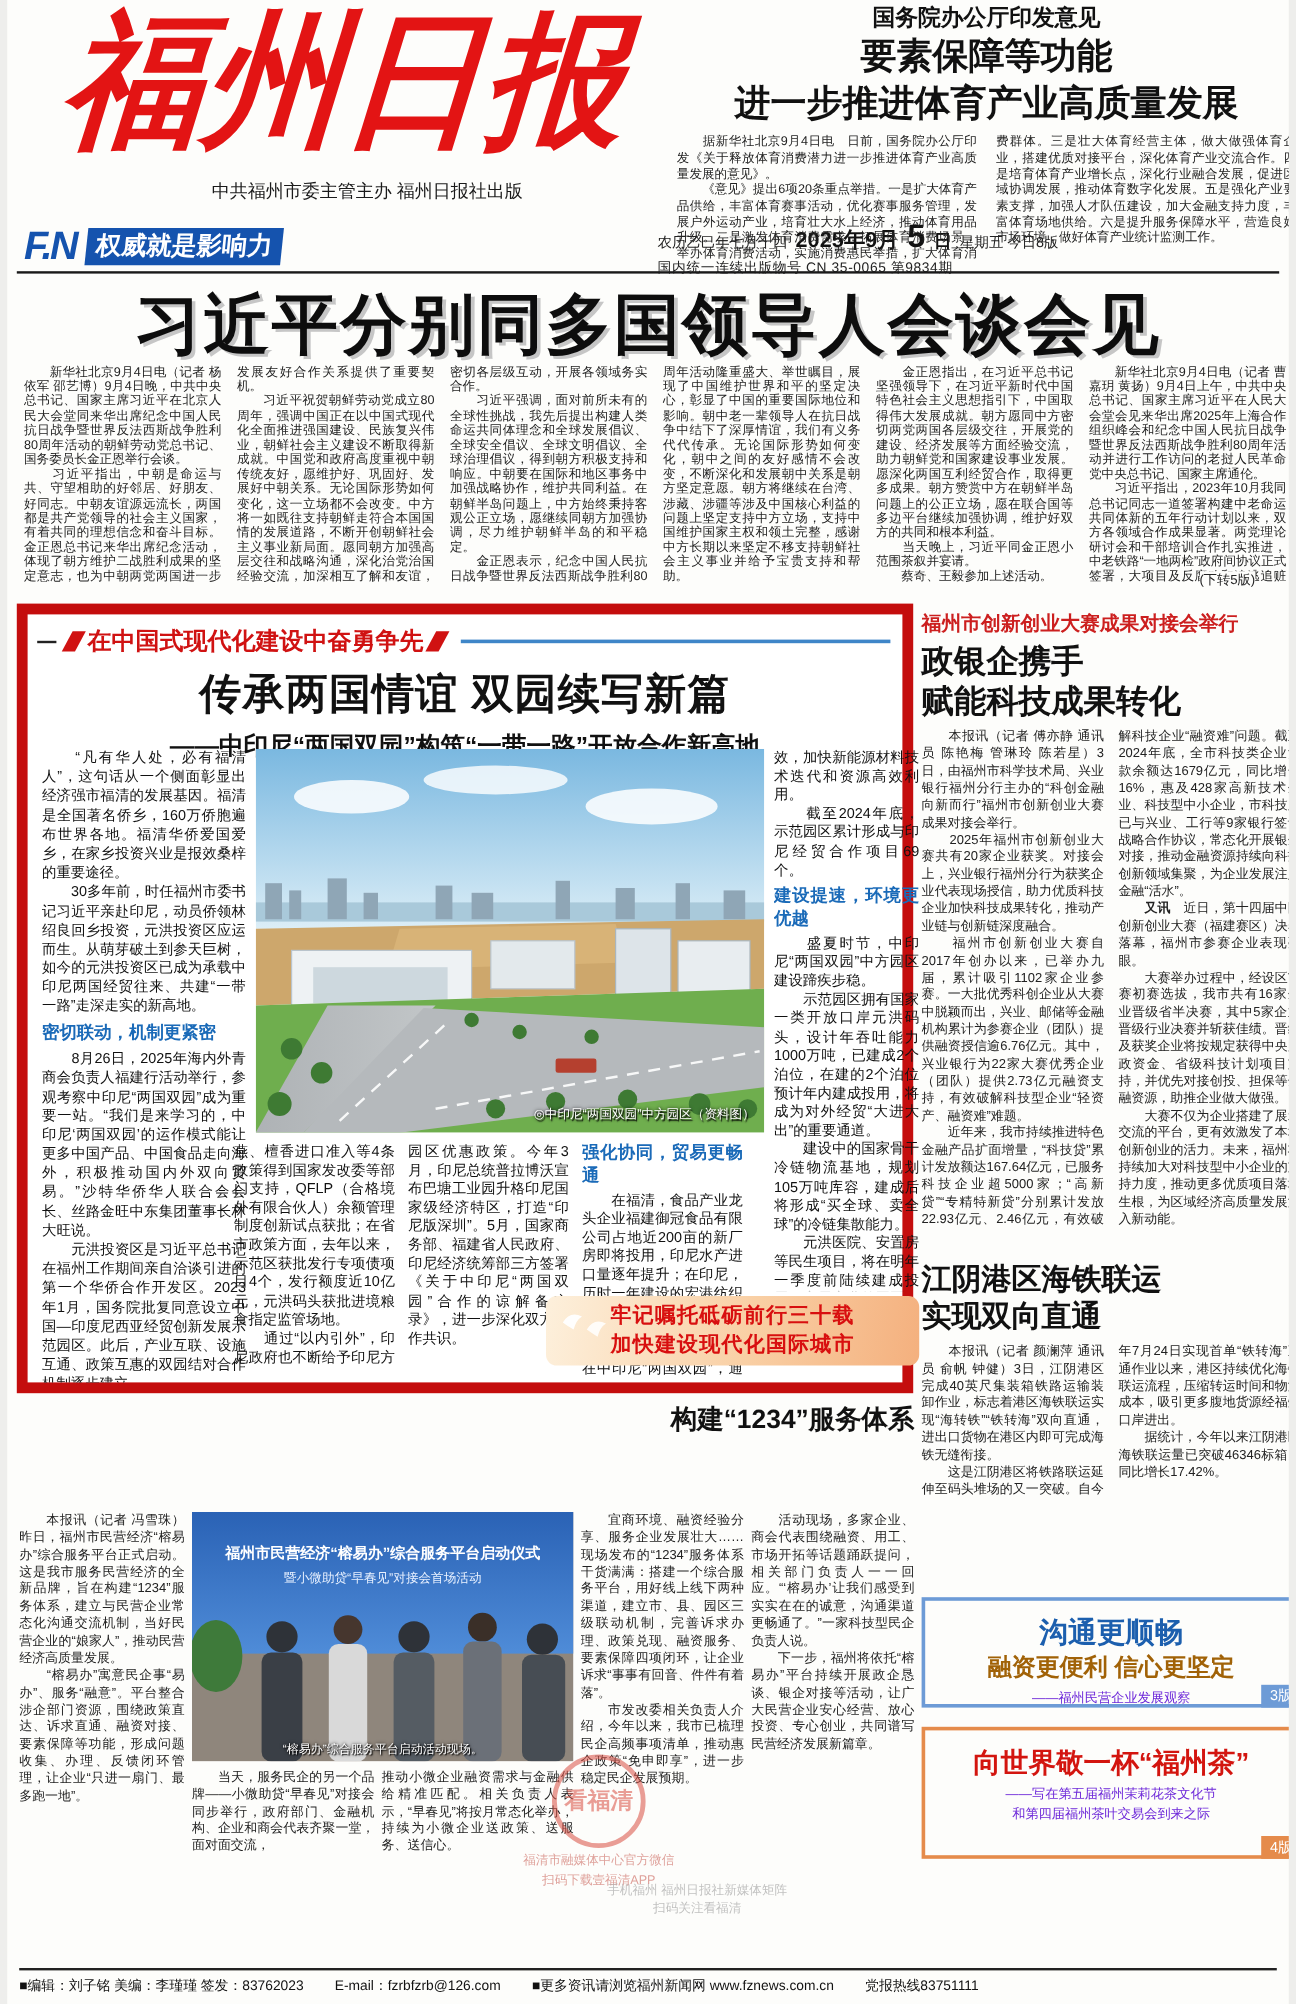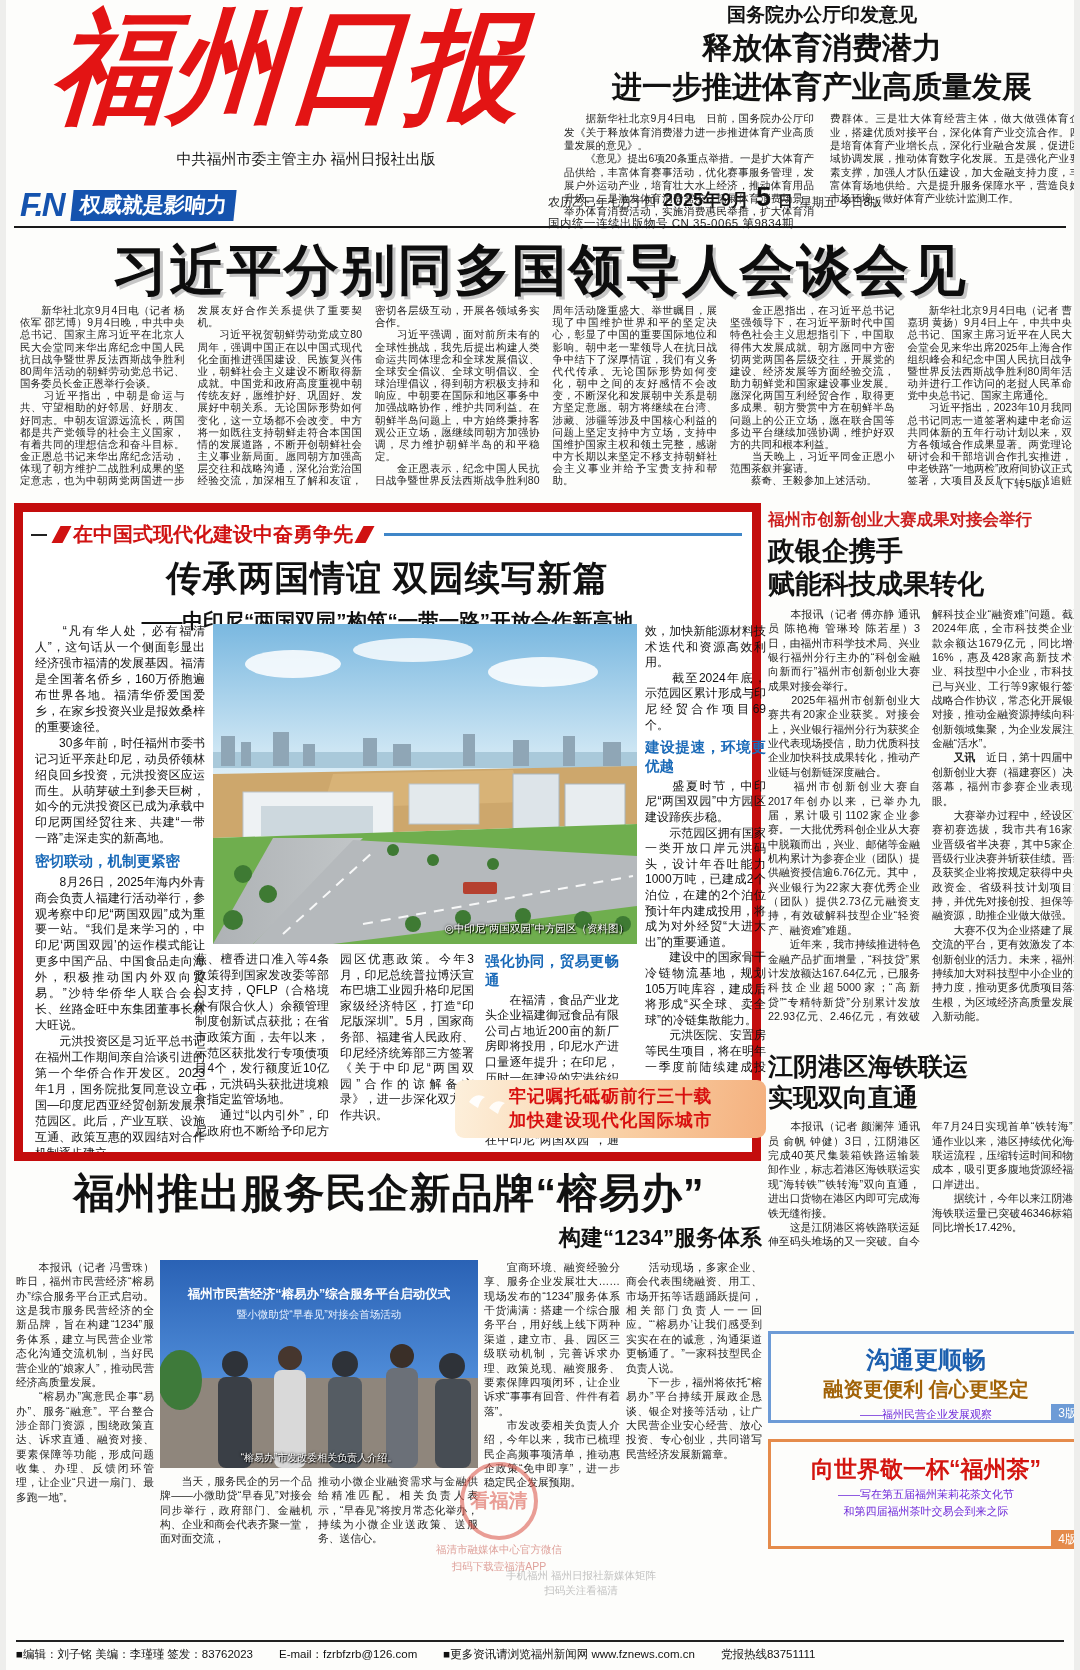--- a/index.html
+++ b/index.html
@@ -127,21 +127,21 @@
       <span class="dmain">2025年9月</span>
       <span class="dday">5</span>
       <span class="dsuf">日</span>
       <span class="dweek">星期五 今日8版</span>
     </div>
     <div class="dl2">国内统一连续出版物号 CN 35-0065 第9834期</div>
   </div>
 
   <div class="topright">
     <div class="tr-kicker">国务院办公厅印发意见</div>
-    <div class="tr-h">释放体育消费潜力</div>
+    <div class="tr-h">要素保障等功能</div>
     <div class="tr-h">进一步推进体育产业高质量发展</div>
     <div class="tr-body jt pre">　　据新华社北京9月4日电　日前，国务院办公厅印发《关于释放体育消费潜力进一步推进体育产业高质量发展的意见》。
 　　《意见》提出6项20条重点举措。一是扩大体育产品供给，丰富体育赛事活动，优化赛事服务管理，发展户外运动产业，培育壮大水上经济，推动体育用品升级。二是激发体育消费需求，拓展体育消费场景，举办体育消费活动，实施消费惠民举措，扩大体育消费群体。三是壮大体育经营主体，做大做强体育企业，搭建优质对接平台，深化体育产业交流合作。四是培育体育产业增长点，深化行业融合发展，促进区域协调发展，推动体育数字化发展。五是强化产业要素支撑，加强人才队伍建设，加大金融支持力度，丰富体育场地供给。六是提升服务保障水平，营造良好市场环境，做好体育产业统计监测工作。</div>
   </div>
 
   <div class="rule"></div>
 
   <div class="lead-h">习近平分别同多国领导人会谈会见</div>
   <div class="lead-body jt pre">　　新华社北京9月4日电（记者 杨依军 邵艺博）9月4日晚，中共中央总书记、国家主席习近平在北京人民大会堂同来华出席纪念中国人民抗日战争暨世界反法西斯战争胜利80周年活动的朝鲜劳动党总书记、国务委员长金正恩举行会谈。
 　　习近平指出，中朝是命运与共、守望相助的好邻居、好朋友、好同志。中朝友谊源远流长，两国都是共产党领导的社会主义国家，有着共同的理想信念和奋斗目标。金正恩总书记来华出席纪念活动，体现了朝方维护二战胜利成果的坚定意志，也为中朝两党两国进一步发展友好合作关系提供了重要契机。
@@ -303,21 +303,20 @@
 
     <div class="promo promo2">
       <div class="l1">向世界敬一杯“福州茶”</div>
       <div class="l3">——写在第五届福州茉莉花茶文化节</div>
       <div class="l3">和第四届福州茶叶交易会到来之际</div>
       <span class="ptag">4版</span>
     </div>
   </div>
 
   <div class="bottom">
-    <div class="b-h">福州推出服务民企新品牌“榕易办”</div>
     <div class="b-sub">构建“1234”服务体系</div>
 
     <div class="b-col b-a jt pre">　　本报讯（记者 冯雪珠）昨日，福州市民营经济“榕易办”综合服务平台正式启动。这是我市服务民营经济的全新品牌，旨在构建“1234”服务体系，建立与民营企业常态化沟通交流机制，当好民营企业的“娘家人”，推动民营经济高质量发展。
 　　“榕易办”寓意民企事“易办”、服务“融意”。平台整合涉企部门资源，围绕政策直达、诉求直通、融资对接、要素保障等功能，形成问题收集、办理、反馈闭环管理，让企业“只进一扇门、最多跑一地”。</div>
 
     <div class="b-photo">
       <svg width="318" height="208" viewBox="0 0 318 208">
         <defs>
           <linearGradient id="bd" x1="0" y1="0" x2="0" y2="1">
             <stop offset="0" stop-color="#2a62b5"></stop>
@@ -335,21 +334,21 @@
           <circle cx="130" cy="98" r="12" fill="#46362e"></circle>
             <rect x="114" y="110" width="32" height="98" rx="8" fill="#d9d9d9"></rect>
           <circle cx="185" cy="104" r="13" fill="#2e3238"></circle>
             <rect x="168" y="117" width="34" height="91" rx="8" fill="#555c63"></rect>
           <circle cx="242" cy="96" r="12" fill="#3a2f28"></circle>
             <rect x="226" y="108" width="32" height="100" rx="8" fill="#6b7078"></rect>
           <circle cx="292" cy="106" r="13" fill="#2e3238"></circle>
             <rect x="275" y="119" width="36" height="89" rx="8" fill="#474d54"></rect>
         </g>
       </svg>
-      <div class="b-cap">“榕易办”市发改委相关负责人介绍。</div>
+      <div class="b-cap">“榕易办”综合服务平台启动活动现场。</div>
     </div>
 
     <div class="b-col b-b jt pre">　　当天，服务民企的另一个品牌——小微助贷“早春见”对接会同步举行，政府部门、金融机构、企业和商会代表齐聚一堂，面对面交流，</div>
     <div class="b-col b-c jt pre">推动小微企业融资需求与金融供给精准匹配。相关负责人表示，“早春见”将按月常态化举办，持续为小微企业送政策、送服务、送信心。</div>
     <div class="b-col b-d jt pre">　　宜商环境、融资经验分享、服务企业发展壮大……现场发布的“1234”服务体系干货满满：搭建一个综合服务平台，用好线上线下两种渠道，建立市、县、园区三级联动机制，完善诉求办理、政策兑现、融资服务、要素保障四项闭环，让企业诉求“事事有回音、件件有着落”。
 　　市发改委相关负责人介绍，今年以来，我市已梳理民企高频事项清单，推动惠企政策“免申即享”，进一步稳定民企发展预期。</div>
     <div class="b-col b-e jt pre">　　活动现场，多家企业、商会代表围绕融资、用工、市场开拓等话题踊跃提问，相关部门负责人一一回应。“‘榕易办’让我们感受到实实在在的诚意，沟通渠道更畅通了。”一家科技型民企负责人说。
 　　下一步，福州将依托“榕易办”平台持续开展政企恳谈、银企对接等活动，让广大民营企业安心经营、放心投资、专心创业，共同谱写民营经济发展新篇章。</div>
   </div>
 

